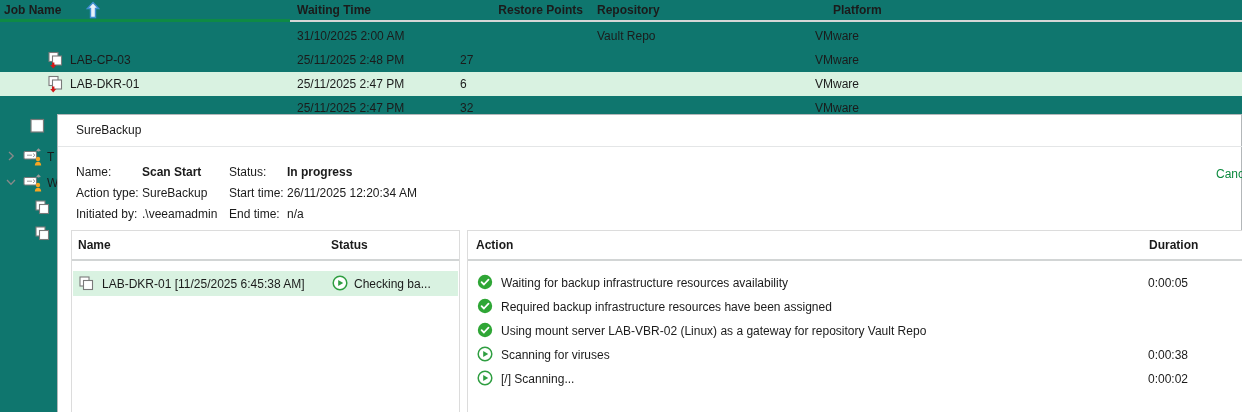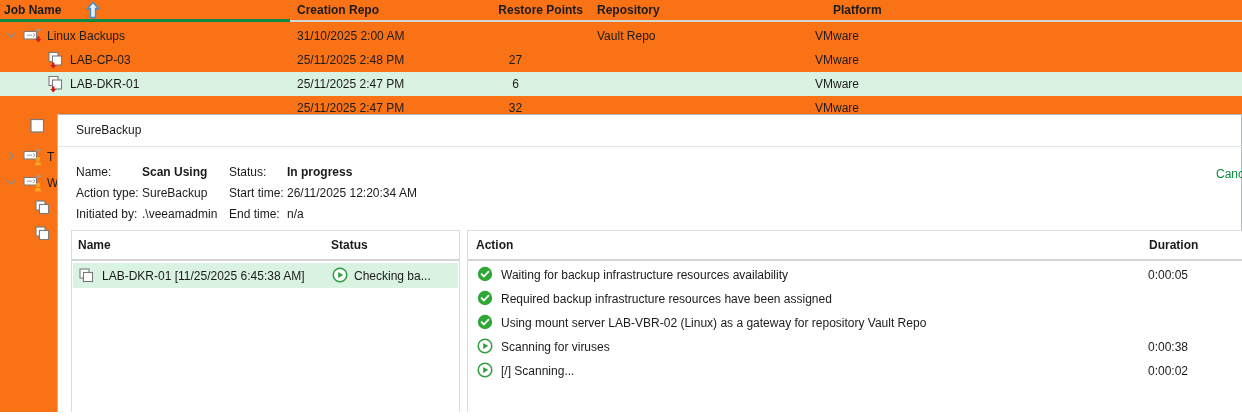--- a/index.html
+++ b/index.html
@@ -1,16 +1,16 @@
 <!DOCTYPE html>
 <html><head>
 <meta charset="utf-8">
 <style>
   html,body{margin:0;padding:0;background:#fff;}
-  #screen{position:relative;width:1242px;height:412px;overflow:hidden;background:#f97316;
+  #screen{position:relative;width:1242px;height:412px;overflow:hidden;background:#0f766e;
           font-family:"Liberation Sans","DejaVu Sans",sans-serif;font-size:12px;color:#1b1b1b;}
   
   #jobs-header{position:absolute;left:0;top:0;width:1242px;height:22px;}
   #jobs-header .hcell{position:absolute;top:3px;font-weight:bold;white-space:nowrap;}
   .h-jobname{left:4px;}
   .h-creation{left:297px;}
   .h-points{left:460px;width:123px;text-align:right;}
   .h-repo{left:597px;}
   .h-platform{left:833px;}
   #sort-arrow{position:absolute;left:86px;top:1px;}
@@ -19,21 +19,21 @@
   #job-rows{position:absolute;left:0;top:24px;width:1242px;}
   .trow{position:relative;width:1242px;height:24px;}
   .trow.selected{background:#d9f2e1;}
   .name-cell{position:absolute;left:0;top:0;height:24px;display:flex;align-items:center;padding-left:5px;}
   .trow.indent .name-cell{padding-left:28px;}
   .chev{display:inline-block;width:18px;height:14px;flex:0 0 18px;}
   .obj-icon{display:inline-block;width:22px;height:18px;flex:0 0 22px;}
   .nm{white-space:nowrap;padding-left:2px;}
   .cell{position:absolute;top:5px;white-space:nowrap;}
   .c-creation{left:297px;}
-  .c-points{left:460px;width:111px;text-align:center;}
+  .c-points{left:460px;width:111px;text-align:left;}
   .c-repo{left:597px;}
   .c-platform{left:815px;}
   
   .bg-row{position:absolute;display:flex;align-items:center;height:24px;}
   #bg-partial-icon{position:absolute;left:30px;top:118px;}
   #bg-row-0{left:5px;top:145px;}
   #bg-row-1{left:5px;top:171px;}
   #bg-row-2{left:33px;top:196px;}
   #bg-row-3{left:33px;top:222px;}
   .bg-row .chev{width:18px;flex:0 0 18px;}
@@ -51,21 +51,21 @@
   .ivalue2{position:absolute;left:229px;}
   .bold{font-weight:bold;}
   #cancel-link{position:absolute;left:1158px;top:52px;color:#0c8a3e;cursor:pointer;white-space:nowrap;}
   
   .listview{position:absolute;top:115px;background:#fff;border:1px solid #dcdcdc;box-sizing:border-box;text-align:right;}
   #vm-listview{left:13px;width:389px;height:187px;}
   #action-listview{left:409px;width:778px;height:187px;}
   .lv-header{position:absolute;left:0;top:0;right:0;height:28px;}
   .lv-header .hcell{position:absolute;top:7px;font-weight:bold;white-space:nowrap;}
   .lv-underline{position:absolute;left:0;top:28px;right:0;height:2px;background:#d2d5d5;}
-  .lvrow{position:absolute;left:1px;right:1px;height:25px;}
+  .lvrow{position:absolute;left:1px;right:1px;height:25px;margin-top:8px;}
   .lvrow .ric{position:absolute;top:4px;}
   .lvrow .rtext{position:absolute;top:6px;white-space:nowrap;}
   #vm-row-0{top:32px;background:#d9f2e1;}
   #vm-row-0 .vmic{left:4px;}
   #vm-row-0 .vmname{left:29px;}
   #vm-row-0 .stic{left:259px;}
   #vm-row-0 .sttext{left:281px;}
   .action-row{height:24px;}
   .action-row .ric{left:8px;}
   .action-row .rtext{left:32px;}
@@ -78,43 +78,30 @@
 
 <div id="screen">
 
   <div id="jobs-header">
     <span class="hcell h-jobname">Job Name</span>
     <span id="sort-arrow">
       <svg width="14" height="18" viewBox="0 0 14 18">
         <path d="M7 1.5 L12.5 7.5 H9.5 V16.5 H4.5 V7.5 H1.5 Z" fill="#e8f1fa" stroke="#3e8ed0" stroke-width="1.4"></path>
       </svg>
     </span>
-    <span class="hcell h-creation">Creation Repo</span>
+    <span class="hcell h-creation">Waiting Time</span>
     <span class="hcell h-points">Restore Points</span>
     <span class="hcell h-repo">Repository</span>
     <span class="hcell h-platform">Platform</span>
     <div id="sorted-underline"></div>
     <div id="header-underline"></div>
   </div>
 
   <div id="job-rows">
     <div class="trow">
-      <span class="name-cell">
-        <span class="chev"><svg width="12" height="12" viewBox="0 0 12 12">
-              <path d="M2 4 L6 8.2 L10 4" fill="none" stroke="#8a8a8a" stroke-width="1.3"></path>
-            </svg></span>
-        <span class="obj-icon"><svg width="20" height="18" viewBox="0 0 20 18">
-              <rect x="1" y="4.5" width="12.5" height="7.5" rx="1" fill="#fff" stroke="#7a7a7a" stroke-width="1.1"></rect>
-              <path d="M4 8.2 h5 M10 6.5 l2 1.7 l-2 1.7" fill="none" stroke="#9a9a9a" stroke-width="1"></path>
-              <path d="M15.5 4.5 v-2.5 m-2 1.8 l2-2 l2 2" fill="none" stroke="#9a9a9a" stroke-width="1.2"></path>
-              <rect x="14.2" y="9.5" width="2.4" height="3" fill="#d11a1a"></rect>
-              <path d="M12.4 12 h6 l-3 3.6 Z" fill="#d11a1a"></path>
-            </svg></span>
-        <span class="nm">Linux Backups</span>
-      </span>
       <span class="cell c-creation">31/10/2025 2:00 AM</span>
       <span class="cell c-points"></span>
       <span class="cell c-repo">Vault Repo</span>
       <span class="cell c-platform">VMware</span>
     </div>
 
     <div class="trow indent">
       <span class="name-cell">
         <span class="chev"></span>
         <span class="obj-icon"><svg width="18" height="19" viewBox="0 0 18 19">
@@ -199,21 +186,21 @@
           <rect x="6.5" y="5.5" width="9" height="9" fill="#fff" stroke="#7a7a7a" stroke-width="1.1"></rect>
         </svg></span>
   </div>
 
   <div id="dialog">
     <div id="dlg-title">SureBackup</div>
     <div id="dlg-titlesep"></div>
 
     <div class="info-row" id="info-row-0">
       <span class="ilabel1">Name:</span>
-      <span class="ivalue1 bold">Scan Using</span>
+      <span class="ivalue1 bold">Scan Start</span>
       <span class="ilabel2">Status:</span>
       <span class="ivalue2 bold">In progress</span>
     </div>
     <div class="info-row" id="info-row-1">
       <span class="ilabel1">Action type:</span>
       <span class="ivalue1">SureBackup</span>
       <span class="ilabel2">Start time:</span>
       <span class="ivalue2">26/11/2025 12:20:34 AM</span>
     </div>
     <div class="info-row" id="info-row-2">

